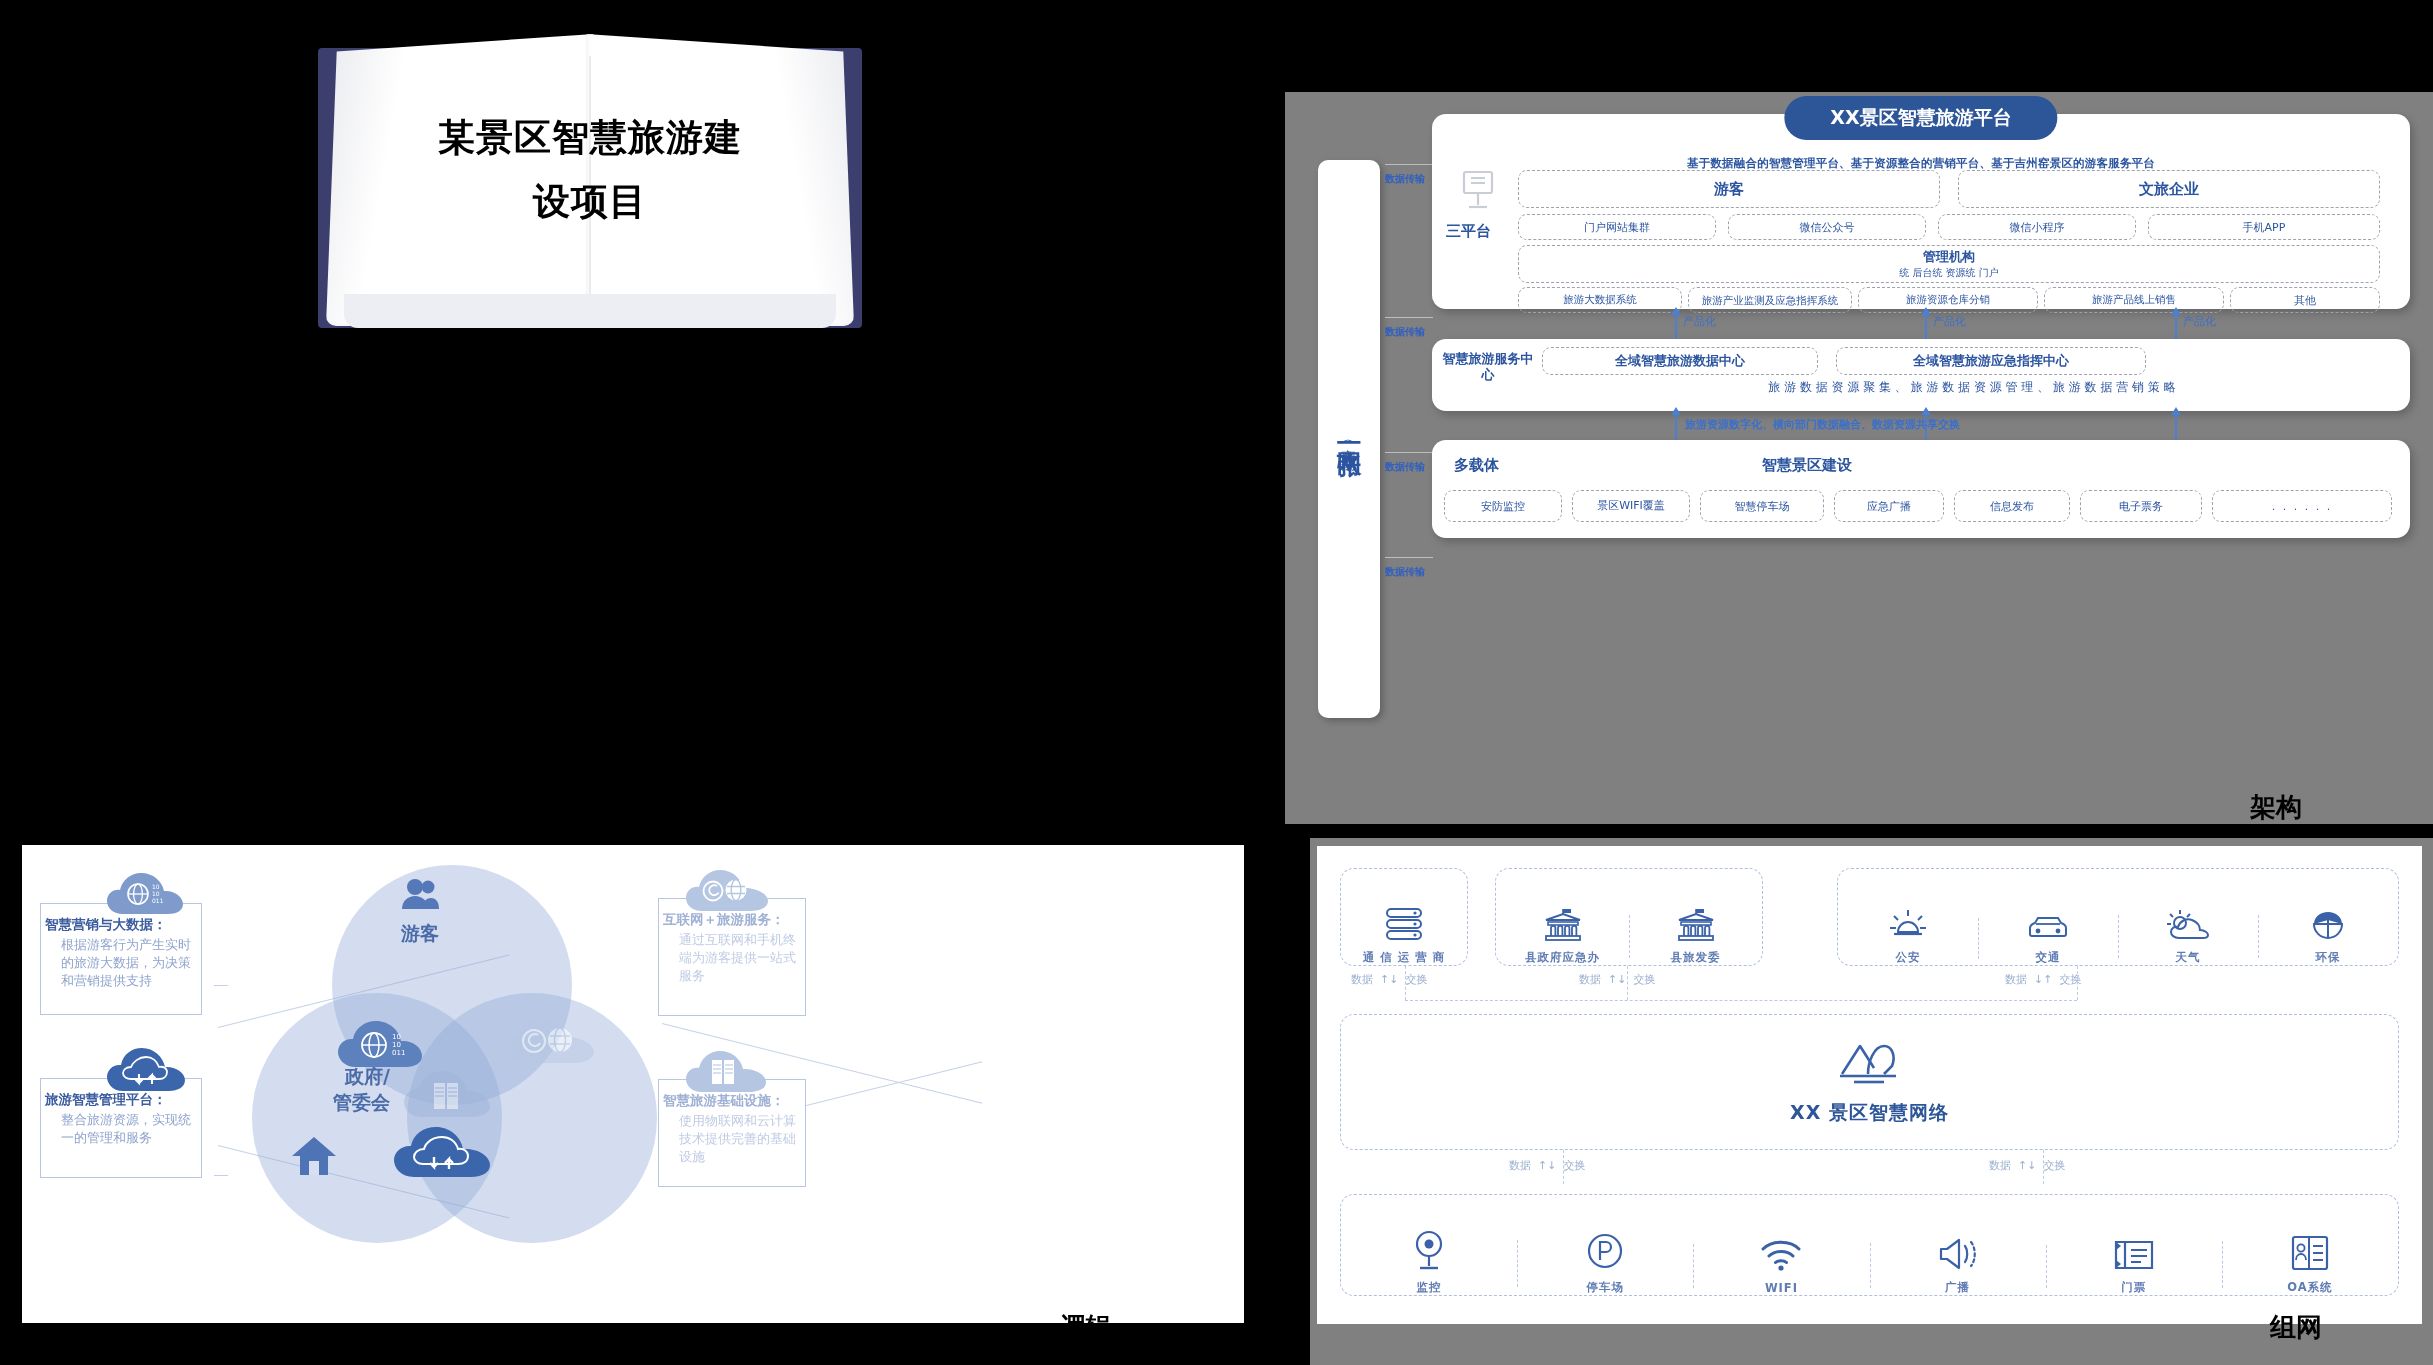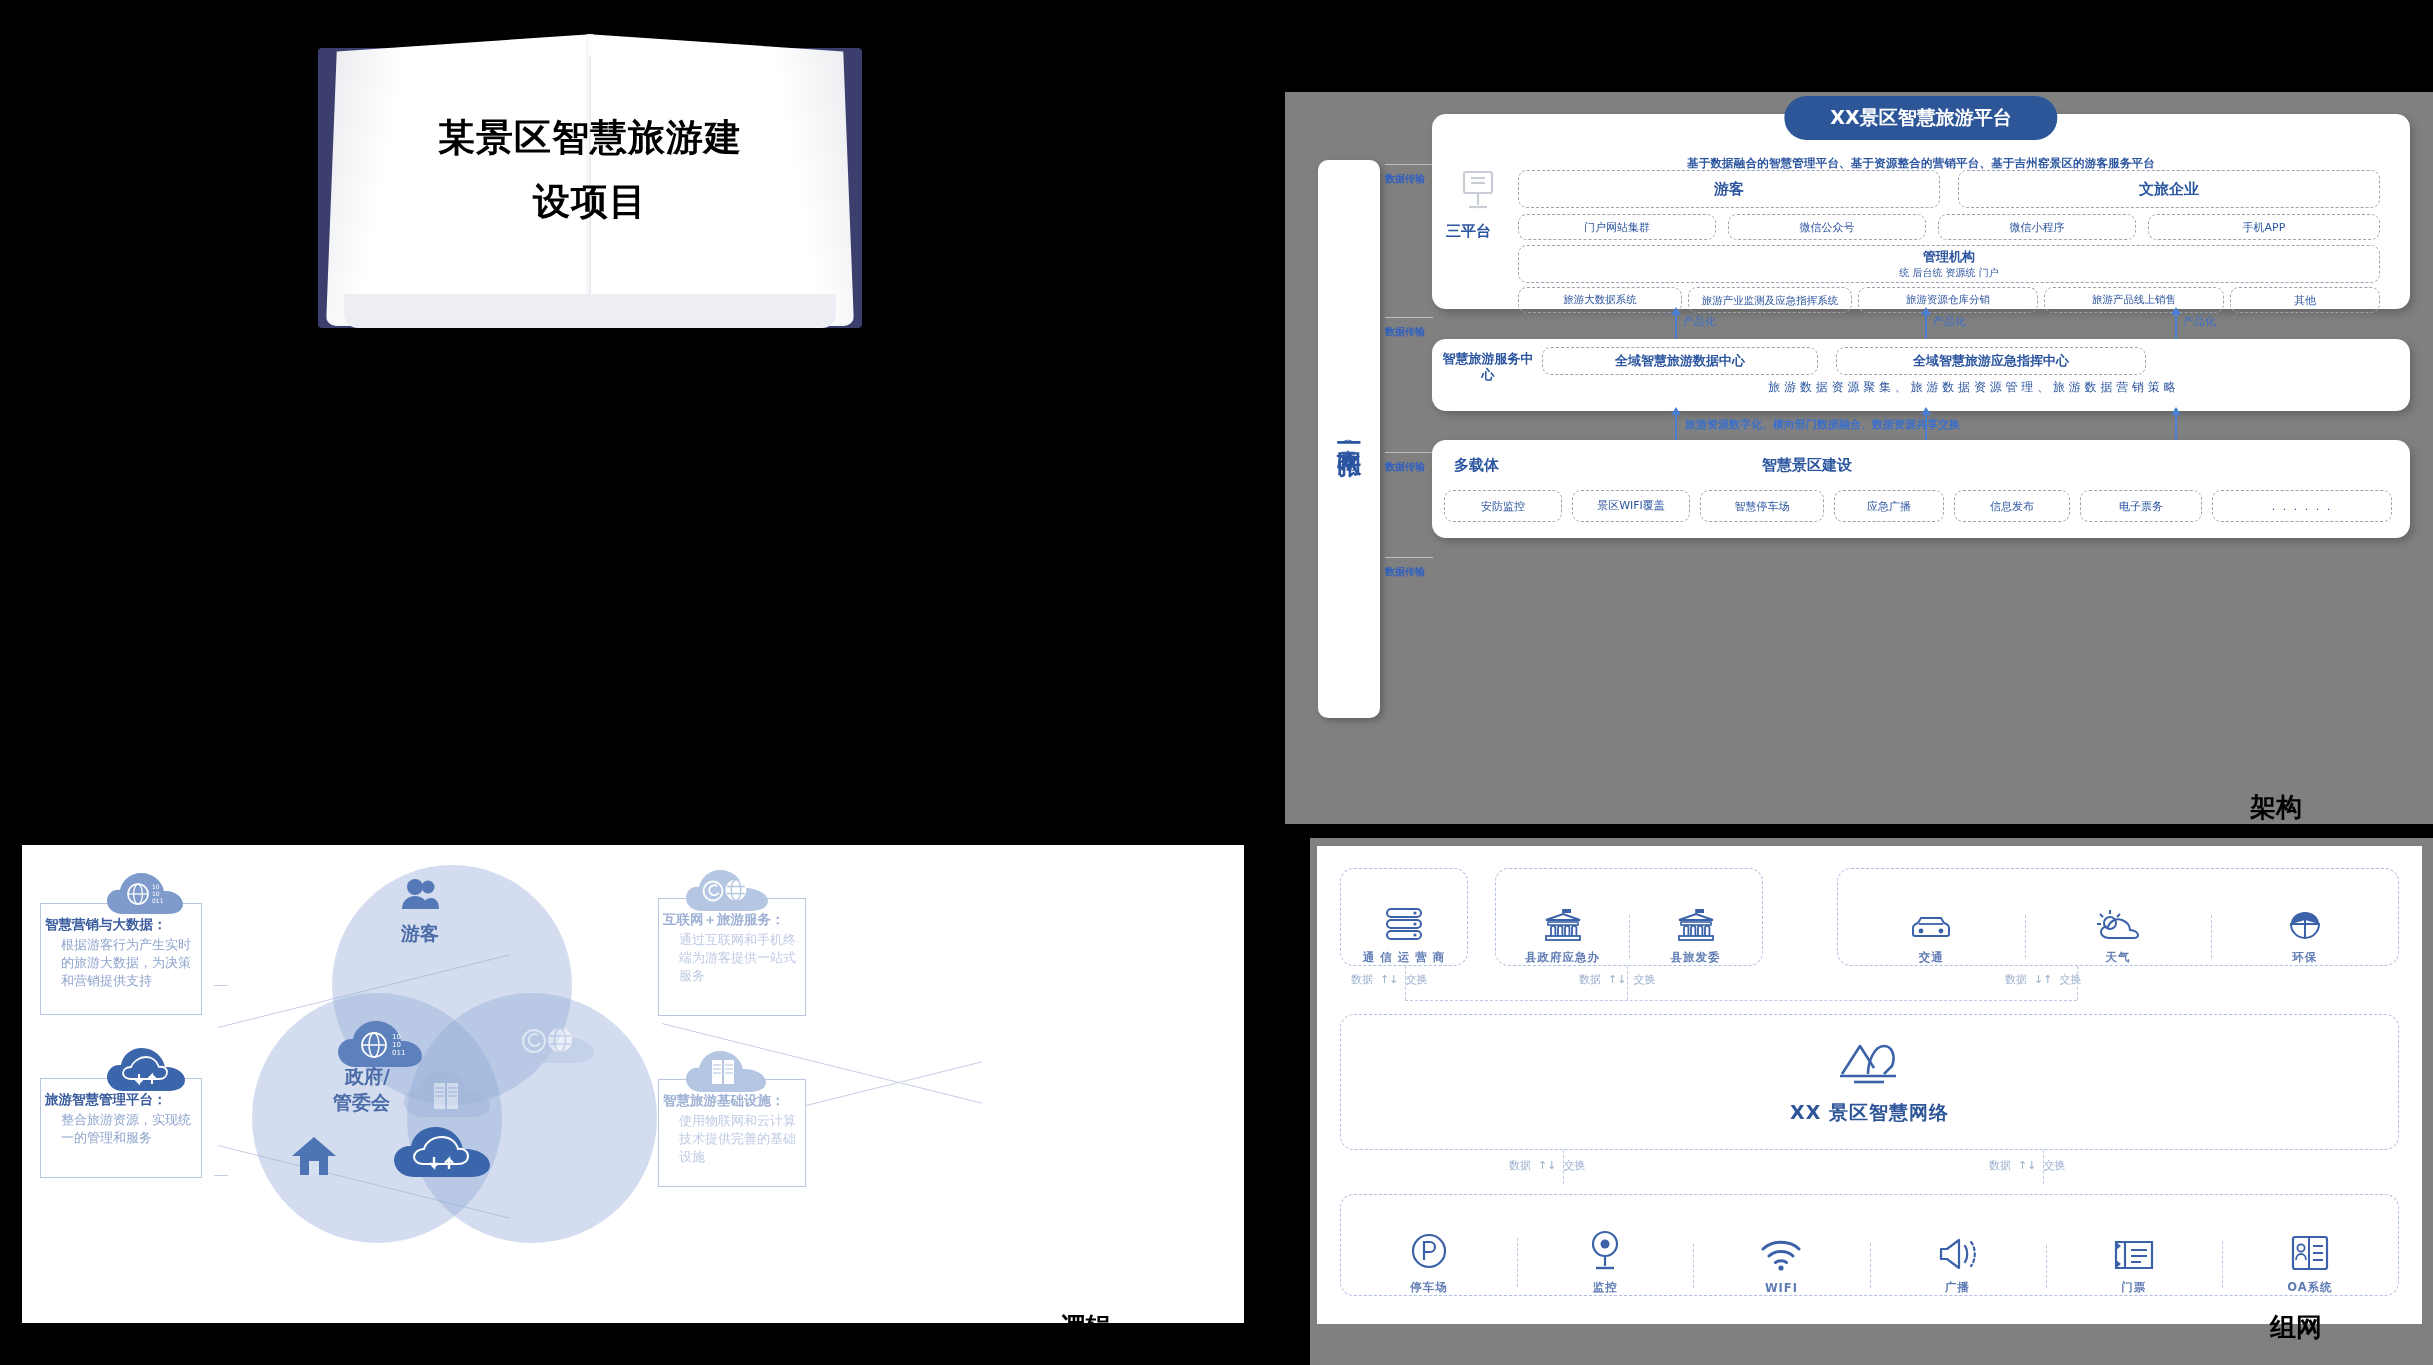--- a/index.html
+++ b/index.html
@@ -466,20 +466,32 @@
                 <path d="M30 28 v-8 a2.2 2.2 0 0 1 4.4 0 v8"></path>
             </g>
             <rect x="4" y="28" width="34" height="4" fill="none" stroke="#3b62a8" stroke-width="1.8"></rect>
           </svg>
           <div class="lbl">县旅发委</div>
         </div>
       </div>
 
       <div class="ngroup" style="left:520px;top:22px;width:562px;height:98px;">
         <div class="ncell">
+          <svg width="40" height="34" viewBox="0 0 40 34">
+            <path d="M10 24 a10 10 0 0 1 20 0 z" fill="none" stroke="#3b62a8" stroke-width="2"></path>
+            <line x1="6" y1="26" x2="34" y2="26" stroke="#3b62a8" stroke-width="2.2"></line>
+            <line x1="20" y1="2" x2="20" y2="8" stroke="#3b62a8" stroke-width="2"></line>
+            <line x1="6" y1="8" x2="10" y2="12" stroke="#3b62a8" stroke-width="2"></line>
+            <line x1="34" y1="8" x2="30" y2="12" stroke="#3b62a8" stroke-width="2"></line>
+            <line x1="2" y1="20" x2="8" y2="20" stroke="#3b62a8" stroke-width="2"></line>
+            <line x1="32" y1="20" x2="38" y2="20" stroke="#3b62a8" stroke-width="2"></line>
+          </svg>
+          <div class="lbl">公安</div>
+        </div>
+        <div class="ncell">
           <svg width="44" height="30" viewBox="0 0 44 30">
             <path d="M4 22 v-6 c0-2 2-4 5-5 l3-5 h20 l3 5 c3 1 5 3 5 5 v6 a2 2 0 0 1-2 2 H6 a2 2 0 0 1-2-2 z" fill="none" stroke="#3b62a8" stroke-width="2"></path>
             <line x1="10" y1="12" x2="34" y2="12" stroke="#3b62a8" stroke-width="1.8"></line>
             <circle cx="12" cy="19" r="2.4" fill="#3b62a8"></circle>
               <circle cx="32" cy="19" r="2.4" fill="#3b62a8"></circle>
           </svg>
           <div class="lbl">交通</div>
         </div>
         <div class="ncell">
           <svg width="44" height="34" viewBox="0 0 44 34">
@@ -541,34 +553,34 @@
       <div class="exch" style="left:672px;top:312px;">
         <span>数据</span>
         <span style="color:#9aaecd;">&nbsp;↑↓&nbsp;</span>
         <span>交换</span>
       </div>
       <div class="dash-conn" style="left:246px;top:304px;height:34px;"></div>
       <div class="dash-conn" style="left:726px;top:304px;height:34px;"></div>
 
       <div class="ngroup" style="left:23px;top:348px;width:1059px;height:102px;">
         <div class="ncell">
-          <svg width="38" height="40" viewBox="0 0 38 40">
-            <circle cx="19" cy="19" r="16" fill="none" stroke="#3b62a8" stroke-width="2.2"></circle>
-            <path d="M14 28 V10 h6 a5 5 0 0 1 0 10 h-6" fill="none" stroke="#3b62a8" stroke-width="2.2"></path>
-          </svg>
-          <div class="lbl">停车场</div>
-        </div>
-        <div class="ncell">
           <svg width="34" height="42" viewBox="0 0 34 42">
             <circle cx="17" cy="14" r="12" fill="none" stroke="#3b62a8" stroke-width="2.2"></circle>
             <circle cx="17" cy="14" r="4.5" fill="#3b62a8"></circle>
             <line x1="17" y1="26" x2="17" y2="36" stroke="#3b62a8" stroke-width="2.2"></line>
             <line x1="8" y1="38" x2="26" y2="38" stroke="#3b62a8" stroke-width="2.4"></line>
           </svg>
           <div class="lbl">监控</div>
+        </div>
+        <div class="ncell">
+          <svg width="38" height="40" viewBox="0 0 38 40">
+            <circle cx="19" cy="19" r="16" fill="none" stroke="#3b62a8" stroke-width="2.2"></circle>
+            <path d="M14 28 V10 h6 a5 5 0 0 1 0 10 h-6" fill="none" stroke="#3b62a8" stroke-width="2.2"></path>
+          </svg>
+          <div class="lbl">停车场</div>
         </div>
         <div class="ncell">
           <svg width="42" height="36" viewBox="0 0 42 36">
             <path d="M3 12 C12 3 30 3 39 12" fill="none" stroke="#3b62a8" stroke-width="3" stroke-linecap="round"></path>
             <path d="M9 19 C15 13 27 13 33 19" fill="none" stroke="#3b62a8" stroke-width="3" stroke-linecap="round"></path>
             <path d="M15.5 25.5 C18 23 24 23 26.5 25.5" fill="none" stroke="#3b62a8" stroke-width="3" stroke-linecap="round"></path>
             <circle cx="21" cy="31" r="2.6" fill="#3b62a8"></circle>
           </svg>
           <div class="lbl">WIFI</div>
         </div>

